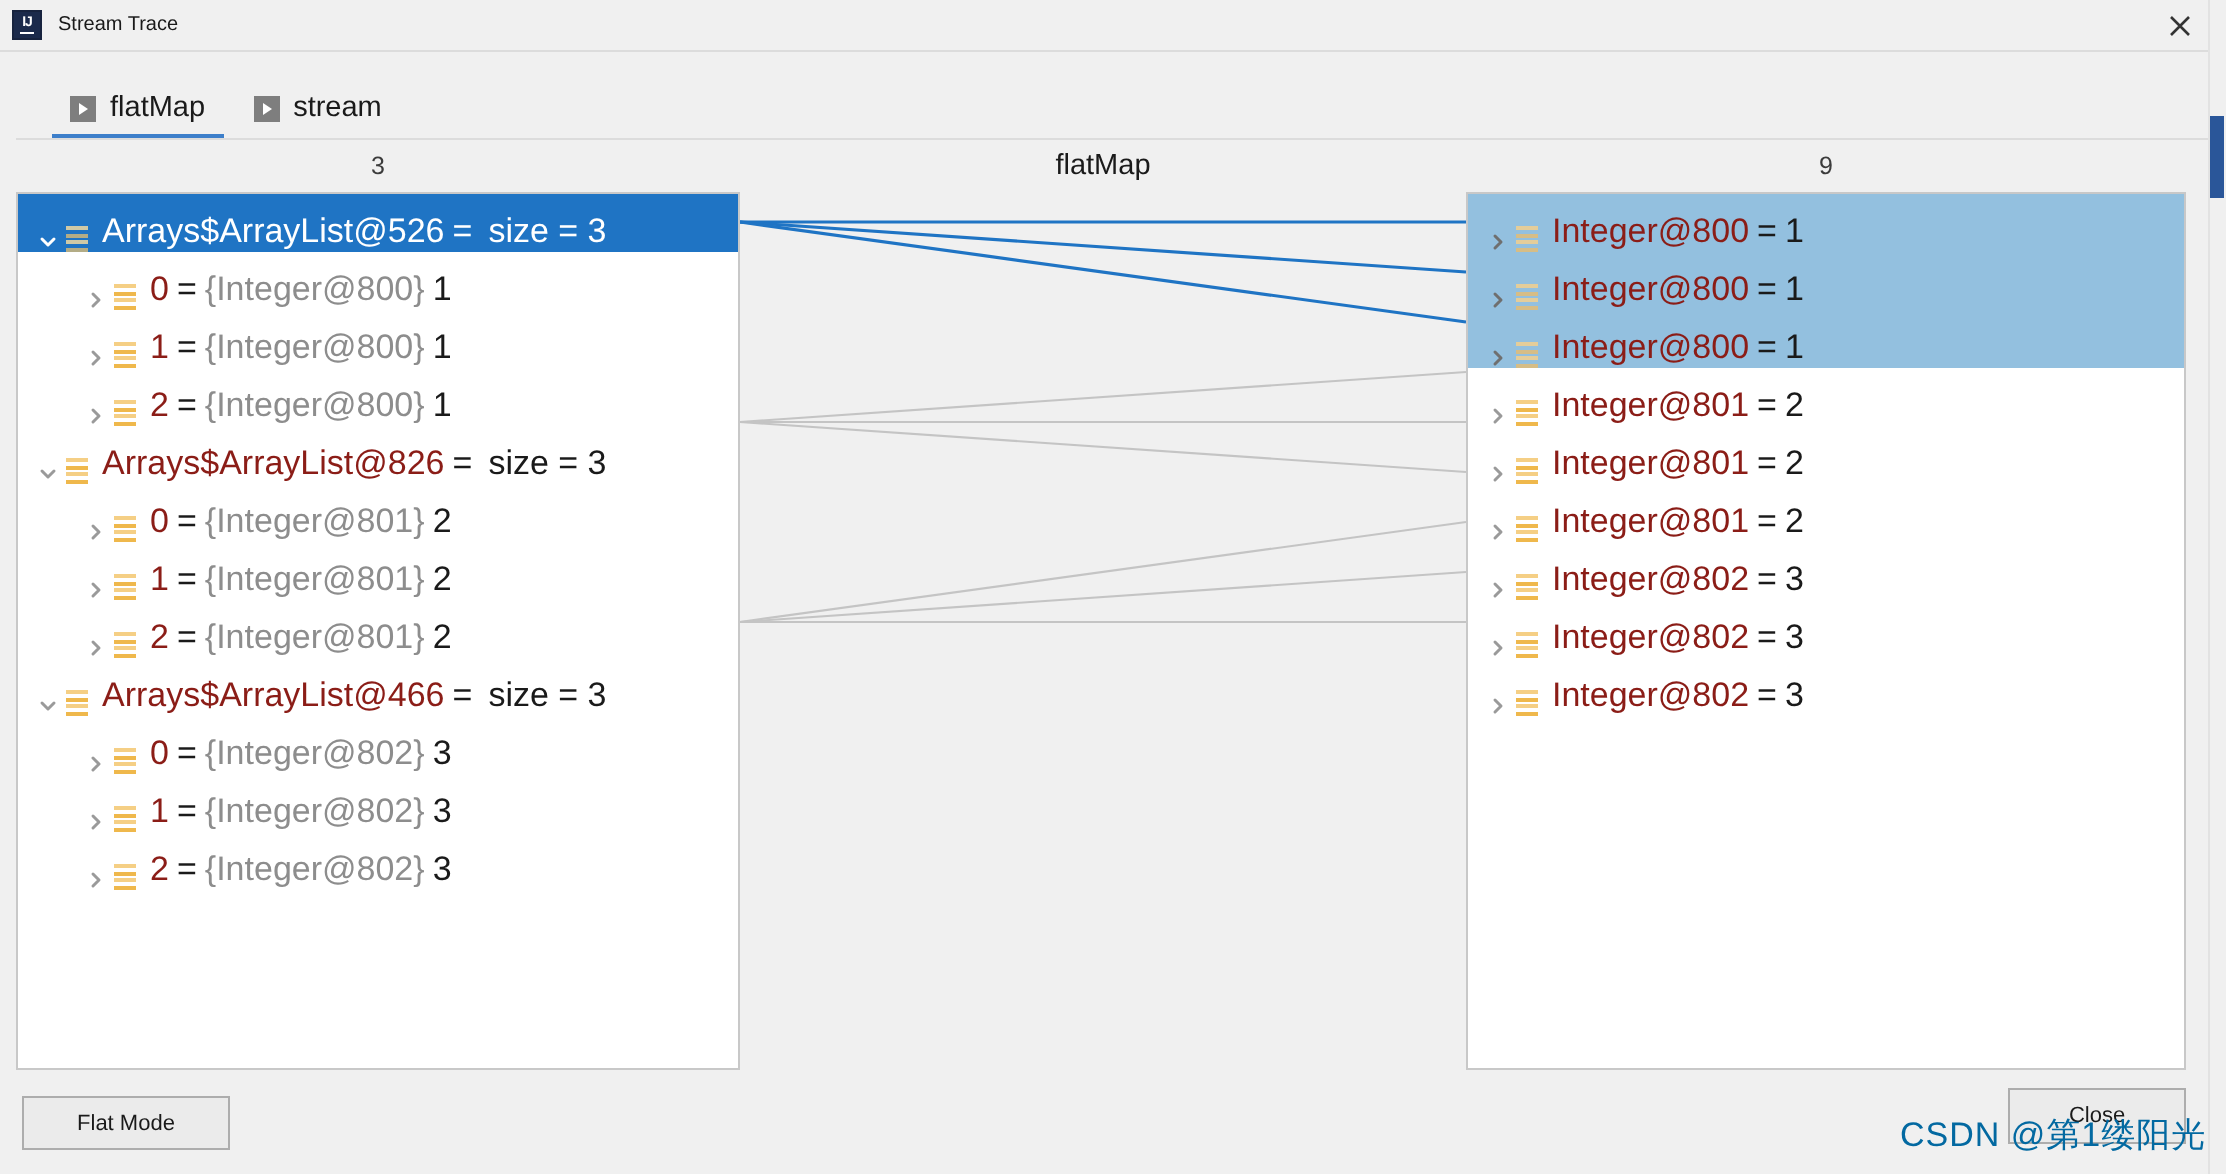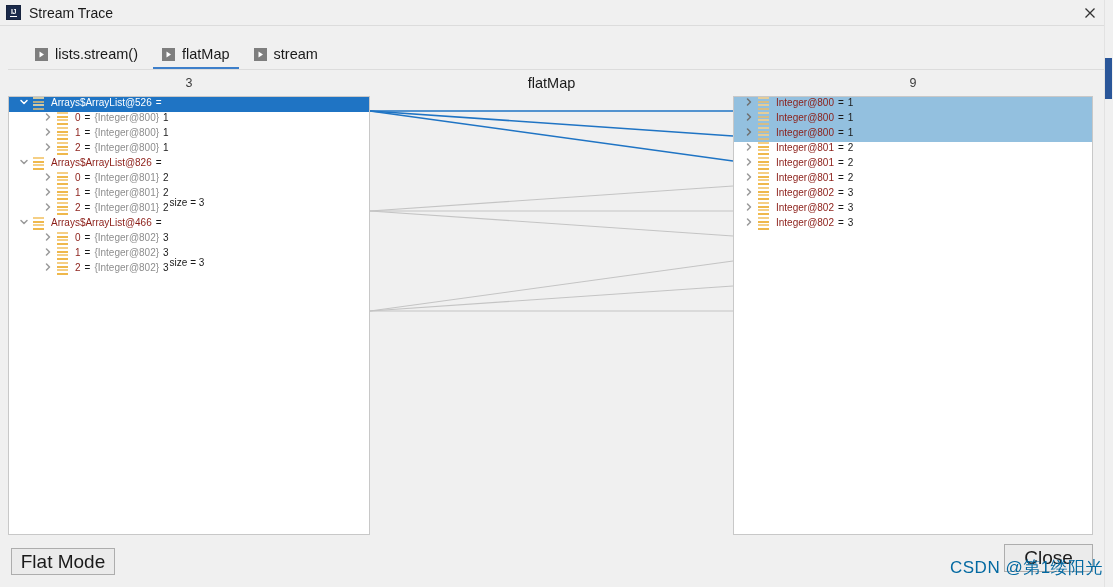--- a/index.html
+++ b/index.html
@@ -27,21 +27,21 @@
   }
   .ij-icon .ij-text{
     color:#fff; font-size:7px; font-weight:bold; line-height:1;
     font-family:"Liberation Sans", sans-serif; letter-spacing:-0.5px;
     margin-top:-2px;
   }
   .ij-icon::after{
     content:""; position:absolute; bottom:2px; left:3px; right:3px;
     height:1.5px; background:#fff;
   }
-  .title-text{ font-size:14px; color:#1a1a1a; }
+  .title-text{ font-size:10px; color:#1a1a1a; }
   .close-x{
     position:absolute; right:14px; top:4px; width:18px; height:18px;
     cursor:default;
   }
   .close-x svg{ display:block; }
 
   
   .tabs{
     position:absolute; left:0; top:36px; width:1113px; height:34px;
     display:flex; align-items:flex-end; padding-left:26px;
@@ -75,22 +75,22 @@
 
   
   .panel{
     position:absolute; top:96px; height:439px;
     background:#fff; border:1px solid #c8c8c8; overflow:hidden;
   }
   #panel-left { left:8px;  width:362px; }
   #panel-right{ left:733px;width:360px; }
 
   .row{
-    height:15px; display:flex; align-items:flex-start;
-    white-space:nowrap; font-size:10px; padding-left:6px;
+    height:29px; display:flex; align-items:flex-end;
+    white-space:nowrap; font-size:17px; padding-left:6px;
   }
   .row.sel-strong{ background:#1f74c4; }
   .row.sel-soft  { background:#93c0df; }
 
   .twisty{
     width:18px; flex:0 0 auto; display:flex; align-items:center; justify-content:center;
     color:#9a9a9a;
   }
   .twisty svg{ display:block; }
   .row.sel-strong .twisty{ color:#ffffff; }
@@ -130,21 +130,21 @@
   
   #connectors{
     position:absolute; left:0; top:0; width:1113px; height:587px;
     pointer-events:none;
   }
 
   
   .btn{
     position:absolute;
     background:#ebebeb; border:1px solid #adadad;
-    font-size:19px; color:#1a1a1a;
+    font-size:11px; color:#1a1a1a;
     display:flex; align-items:center; justify-content:center;
   }
   #flat-mode-btn{ left:11px; top:548px; width:104px; height:27px; }
   #close-btn    { left:1004px; top:544px; width:89px; height:28px; color:#1a1a1a; background:#ebebeb;}
 
   .watermark{
     position:absolute; left:950px; top:556px;
     font-size:17px; color:#0369a1; white-space:nowrap;
     letter-spacing:0.5px;
   }
@@ -168,28 +168,20 @@
   </div>
   <span class="title-text">Stream Trace</span>
   <div class="close-x">
     <svg width="18" height="18" viewBox="0 0 18 18" aria-hidden="true">
       <path d="M4.5 4.5 L13.5 13.5 M13.5 4.5 L4.5 13.5" stroke="#333" stroke-width="1.3" fill="none"></path>
     </svg>
   </div>
 </div>
 
 <div class="tabs">
-  <div class="tab">
-    <span class="tab-icon">
-      <svg width="9" height="9" viewBox="0 0 9 9">
-          <path d="M2.5 1.5 L7 4.5 L2.5 7.5 Z" fill="#fff"></path>
-        </svg>
-    </span>
-    <span>lists.stream()</span>
-  </div>
   <div class="tab active">
     <span class="tab-icon">
       <svg width="9" height="9" viewBox="0 0 9 9">
           <path d="M2.5 1.5 L7 4.5 L2.5 7.5 Z" fill="#fff"></path>
         </svg>
     </span>
     <span>flatMap</span>
   </div>
   <div class="tab">
     <span class="tab-icon">

